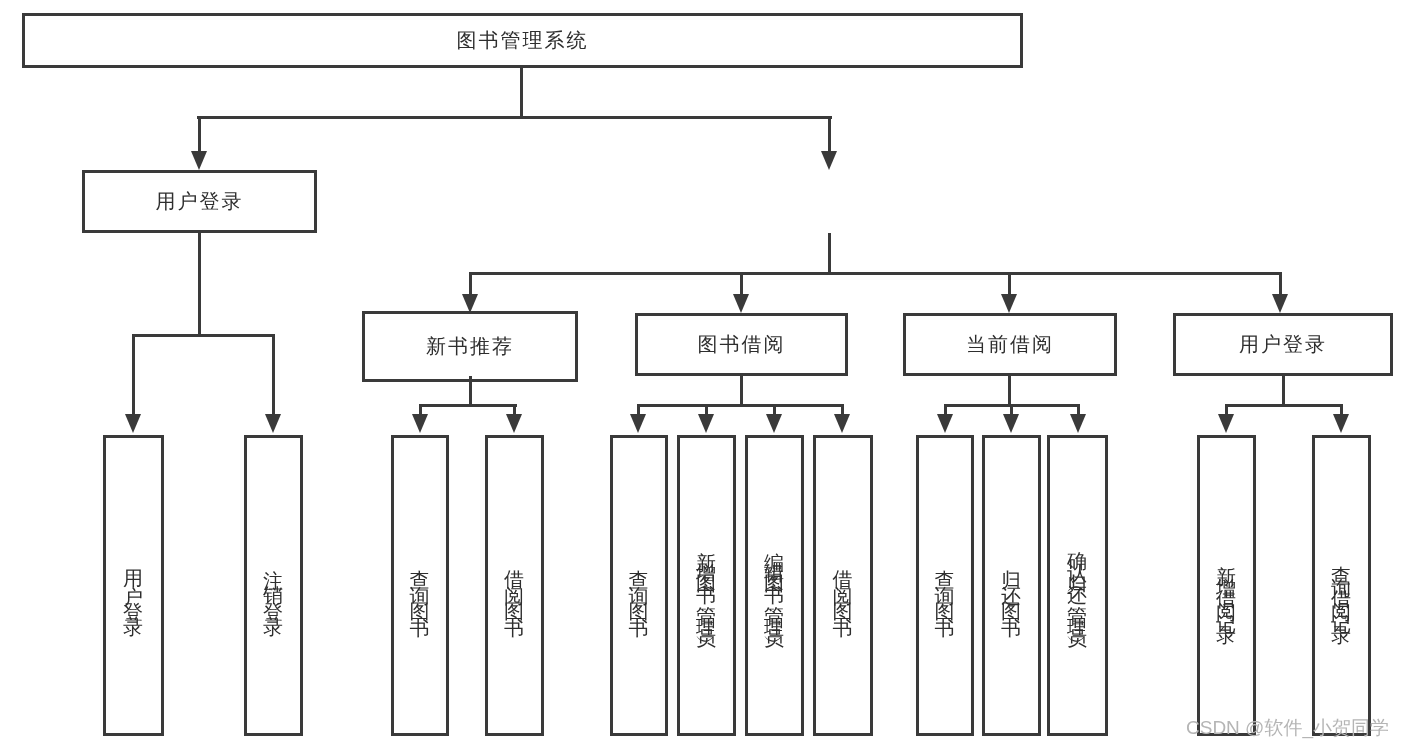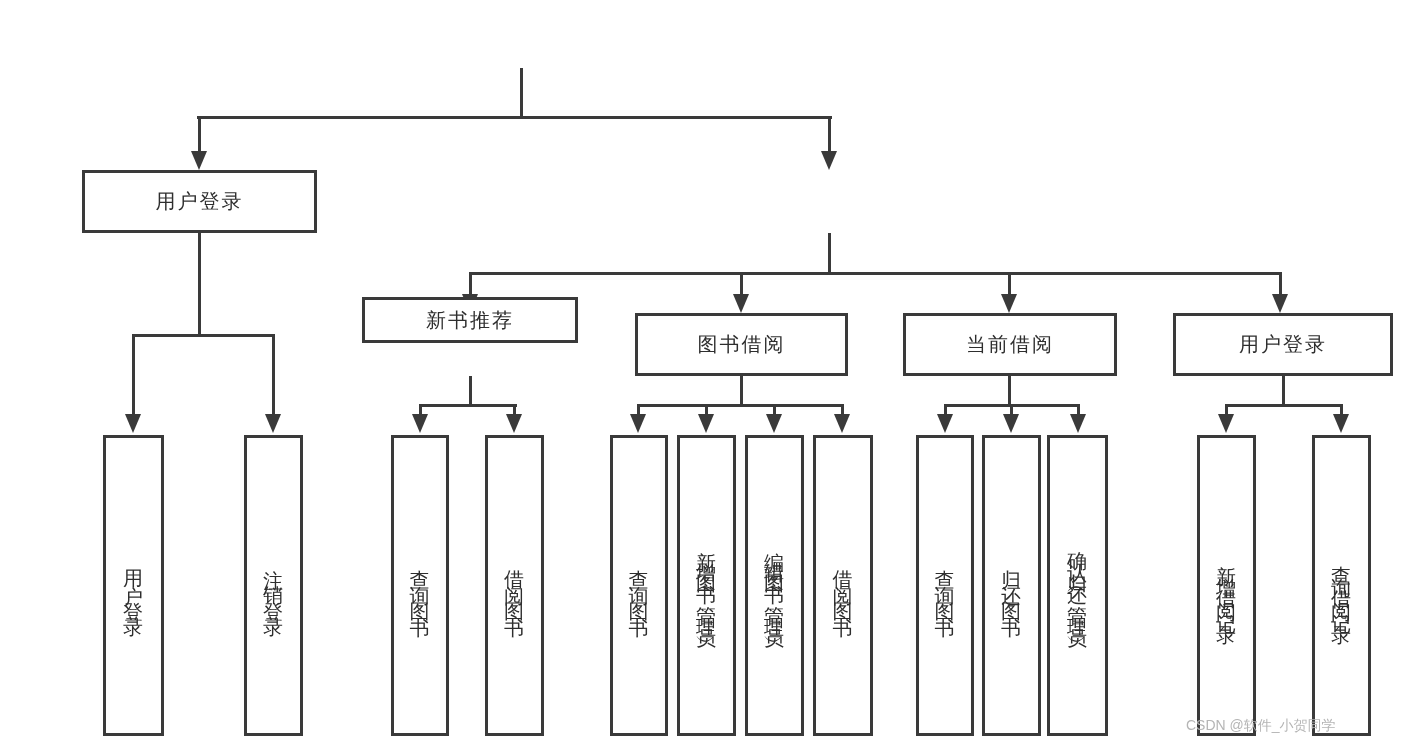--- a/index.html
+++ b/index.html
@@ -19,29 +19,32 @@
   .sp-wide { letter-spacing:16px; }
   .sp-mid  { letter-spacing:12px; }
   .sp-long { letter-spacing:11px; }
   .line { position:absolute; background:var(--line); }
   .head {
     position:absolute; width:0; height:0;
     border-left:8px solid transparent; border-right:8px solid transparent;
     border-top:19px solid var(--line);
   }
   .watermark {
-    position:absolute; left:1186px; top:717px; font-size:14px; line-height:1.2;
+    position:absolute; left:1186px; top:717px; font-size:19px; line-height:1.2;
     color:var(--watermark); z-index:10; pointer-events:none; white-space:nowrap;
   }
 </style>
 </head>
 <body>
 
 <div class="canvas">
 
+  <div class="box" style="left:22px;top:13px;width:1001px;height:55px">
+    <span>图书管理系统</span>
+  </div>
 
   <div class="line" style="left:520px;top:68px;width:3px;height:50px"></div>
   <div class="line" style="left:197px;top:116px;width:635px;height:3px"></div>
   <div class="line" style="left:198px;top:116px;width:3px;height:36px"></div>
   <div class="head" style="left:191px;top:151px"></div>
   <div class="line" style="left:828px;top:116px;width:3px;height:36px"></div>
   <div class="head" style="left:821px;top:151px"></div>
 
   <div class="box" style="left:82px;top:170px;width:235px;height:63px">
     <span>用户登录</span>
@@ -58,21 +61,21 @@
   <div class="line" style="left:469px;top:272px;width:813px;height:3px"></div>
   <div class="line" style="left:469px;top:272px;width:3px;height:24px"></div>
   <div class="head" style="left:462px;top:294px"></div>
   <div class="line" style="left:740px;top:272px;width:3px;height:24px"></div>
   <div class="head" style="left:733px;top:294px"></div>
   <div class="line" style="left:1008px;top:272px;width:3px;height:24px"></div>
   <div class="head" style="left:1001px;top:294px"></div>
   <div class="line" style="left:1279px;top:272px;width:3px;height:24px"></div>
   <div class="head" style="left:1272px;top:294px"></div>
 
-  <div class="box" style="left:362px;top:297px;width:216px;height:46px">
+  <div class="box" style="left:362px;top:311px;width:216px;height:71px">
     <span>新书推荐</span>
   </div>
   <div class="box" style="left:635px;top:313px;width:213px;height:63px">
     <span>图书借阅</span>
   </div>
   <div class="box" style="left:903px;top:313px;width:214px;height:63px">
     <span>当前借阅</span>
   </div>
   <div class="box" style="left:1173px;top:313px;width:220px;height:63px">
     <span>用户登录</span>

